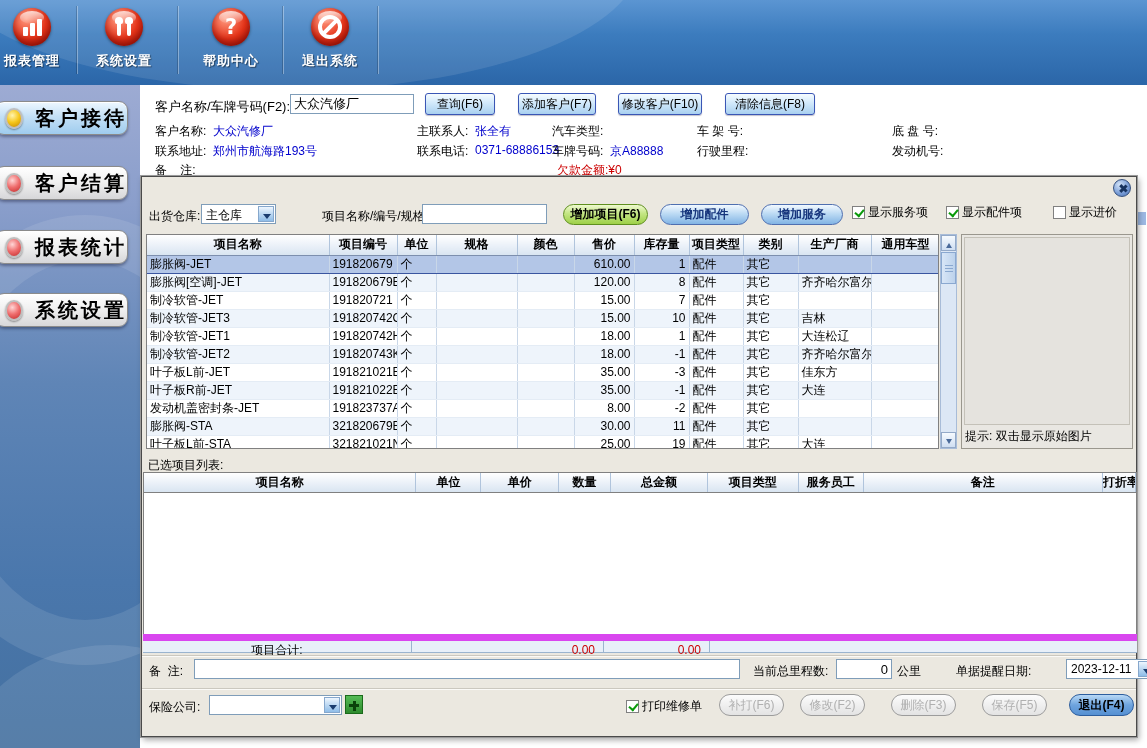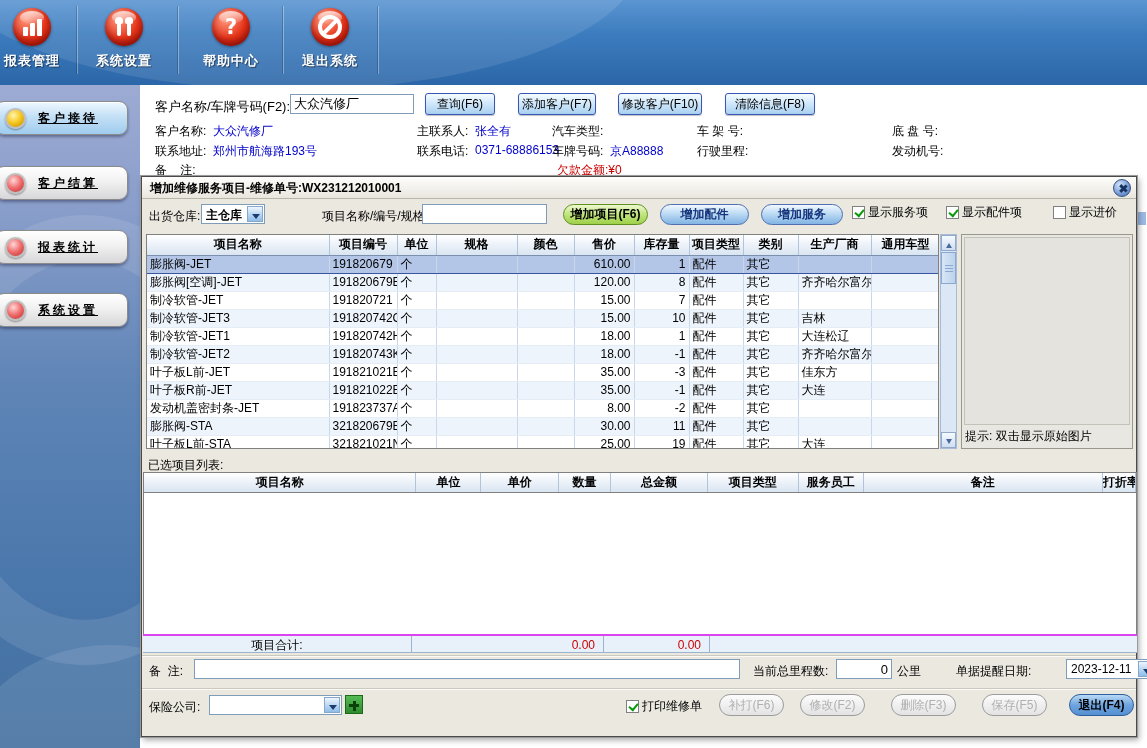--- a/index.html
+++ b/index.html
@@ -41,21 +41,21 @@
     background:rgba(255,255,255,.10);}
   .side-btn{position:absolute;left:-5px;width:133px;height:34px;border:1px solid #8b8b8b;border-radius:9px;
     background:linear-gradient(180deg,#ffffff 0%,#f1f1f1 45%,#d7d7d9 100%);
     box-shadow:0 2px 3px rgba(0,0,30,.35),inset 0 1px 0 #fff;
     display:flex;align-items:center;cursor:pointer;z-index:2;}
   .side-btn.active{background:linear-gradient(180deg,#eef8ff 0%,#c4e0f6 45%,#9fccee 100%);}
   .lamp{width:21px;height:21px;border-radius:50%;margin-left:9px;border:2px solid #bfbfbf;
     box-shadow:0 1px 2px rgba(0,0,0,.4);position:relative;}
   .lamp.red{background:radial-gradient(circle at 38% 32%,#ffd6d6,#ef6d6d 48%,#c52f2f 95%);}
   .lamp.yellow{background:radial-gradient(circle at 38% 32%,#fff4b0,#f6c71c 48%,#c88c00 95%);}
-  .side-label{font-size:12px;font-weight:bold;letter-spacing:3px;margin-left:12px;white-space:nowrap;text-decoration:underline;}
+  .side-label{font-size:20px;font-weight:bold;letter-spacing:3px;margin-left:12px;white-space:nowrap;}
 
   
   .main{position:absolute;left:140px;top:85px;width:1007px;height:663px;background:#fff;}
   .lbl{position:absolute;white-space:pre;}
   .val-blue{color:#0000cc;}
   .val-red{color:#cc0000;}
   .xp-input{position:absolute;height:20px;border:1px solid #7f9db9;background:#fff;font-size:13px;padding:0 3px;
     font-family:inherit;}
   .win-btn{position:absolute;height:22px;border:1px solid #3a56b5;border-radius:3px;
     background:linear-gradient(180deg,#f6fcff 0%,#d2e9fb 45%,#a9d0f0 100%);
@@ -120,21 +120,21 @@
   .preview .hint{position:absolute;left:3px;bottom:3px;color:#000000;white-space:nowrap;}
 
   
   .sel-head{position:absolute;left:1px;top:295px;width:994px;height:21px;display:flex;
     border:1px solid #808080;background:linear-gradient(180deg,#ffffff,#eaf0f8 55%,#d9e5f1);}
   .sel-head div{font-weight:bold;text-align:center;line-height:19px;border-right:1px solid #b0c4dc;
     white-space:nowrap;overflow:hidden;}
   .sel-body{position:absolute;left:1px;top:316px;width:994px;height:141px;background:#fff;
     border-left:1px solid #808080;border-right:1px solid #808080;}
   .totals{position:absolute;left:1px;top:457px;width:994px;height:19px;display:flex;background:#e8f0f9;
-    border-top:2px solid #d946ef;border-bottom:1px solid #9ab4cf;}
+    border-top:7px solid #d946ef;border-bottom:1px solid #9ab4cf;}
   .totals div{line-height:18px;border-right:1px solid #9ab4cf;white-space:nowrap;}
   .groove{position:absolute;left:0;right:0;height:2px;border-top:1px solid #cbc8bf;border-bottom:1px solid #fbfaf7;}
 
   .pill{position:absolute;width:65px;height:22px;border:1px solid #9c9c9c;border-radius:11px;
     background:linear-gradient(180deg,#fcfcfc,#e3e3e3);color:#b0b0b0;text-align:center;line-height:20px;}
   .pill.primary{background:linear-gradient(180deg,#b9d9f6 0%,#6ea4de 50%,#5590d2 100%);
     border-color:#2d5e9e;color:#000;font-weight:bold;cursor:pointer;}
   .plus-btn{position:absolute;width:18px;height:19px;background:linear-gradient(180deg,#55bb55,#2e8b2e);
     border:1px solid #1a6a1a;cursor:pointer;}
   .plus-btn::before{content:'';position:absolute;left:3px;top:8px;width:10px;height:3px;background:#0a420a;}
@@ -234,25 +234,24 @@
         <span class="lbl" data-name="info-label" style="left: 752px; top: 58px;">发动机号:</span>
         <span class="lbl val-blue" data-name="info-value" style="left: 810px; top: 58px;"></span>
       </div>
     <span class="lbl" style="left:15px;top:77px;" data-name="customer-remark-label">备    注:</span>
     <span class="lbl val-red" style="left:417px;top:77px;" data-name="debt-amount">欠款金额:¥0</span>
 
     <div class="frag" style="left:997px;top:127px;width:9px;height:13px;" data-name="background-window-fragment"></div>
   </div>
 
   <div class="dialog" data-name="add-service-dialog">
-    <div class="dlg-title" data-name="dialog-title">增加维修服务项目-维修单号:WX231212010001</div>
     <div class="dlg-close" data-name="close-icon"></div>
 
     <span class="lbl" style="left:7px;top:31px;" data-name="warehouse-label">出货仓库:</span>
-    <div class="combo" style="left:59px;top:27px;width:64px;font-weight:bold;" data-name="warehouse-select">
+    <div class="combo" style="left:59px;top:27px;width:75px;" data-name="warehouse-select">
       <span class="cval" data-name="warehouse-value">主仓库</span>
       <span class="drop" data-name="chevron-down-icon"></span>
     </div>
     <span class="lbl" style="left:160px;top:31px;margin-left:20px;" data-name="item-search-label">项目名称/编号/规格:</span>
     <input class="xp-input" style="left: 280px; top: 27px; width: 125px;" data-name="item-search-input" value="">
     <div class="btn-green" style="left:421px;top:27px;width:85px;" data-name="add-item-button">增加项目(F6)</div>
     <div class="btn-blue" style="left:518px;top:27px;width:89px;" data-name="add-part-button">增加配件</div>
     <div class="btn-blue" style="left:619px;top:27px;width:82px;" data-name="add-service-button">增加服务</div>
     <div id="dlg-checks" data-name="display-filters">
         <div class="chk-wrap" data-name="filter-checkbox-1" style="left: 710px;">

